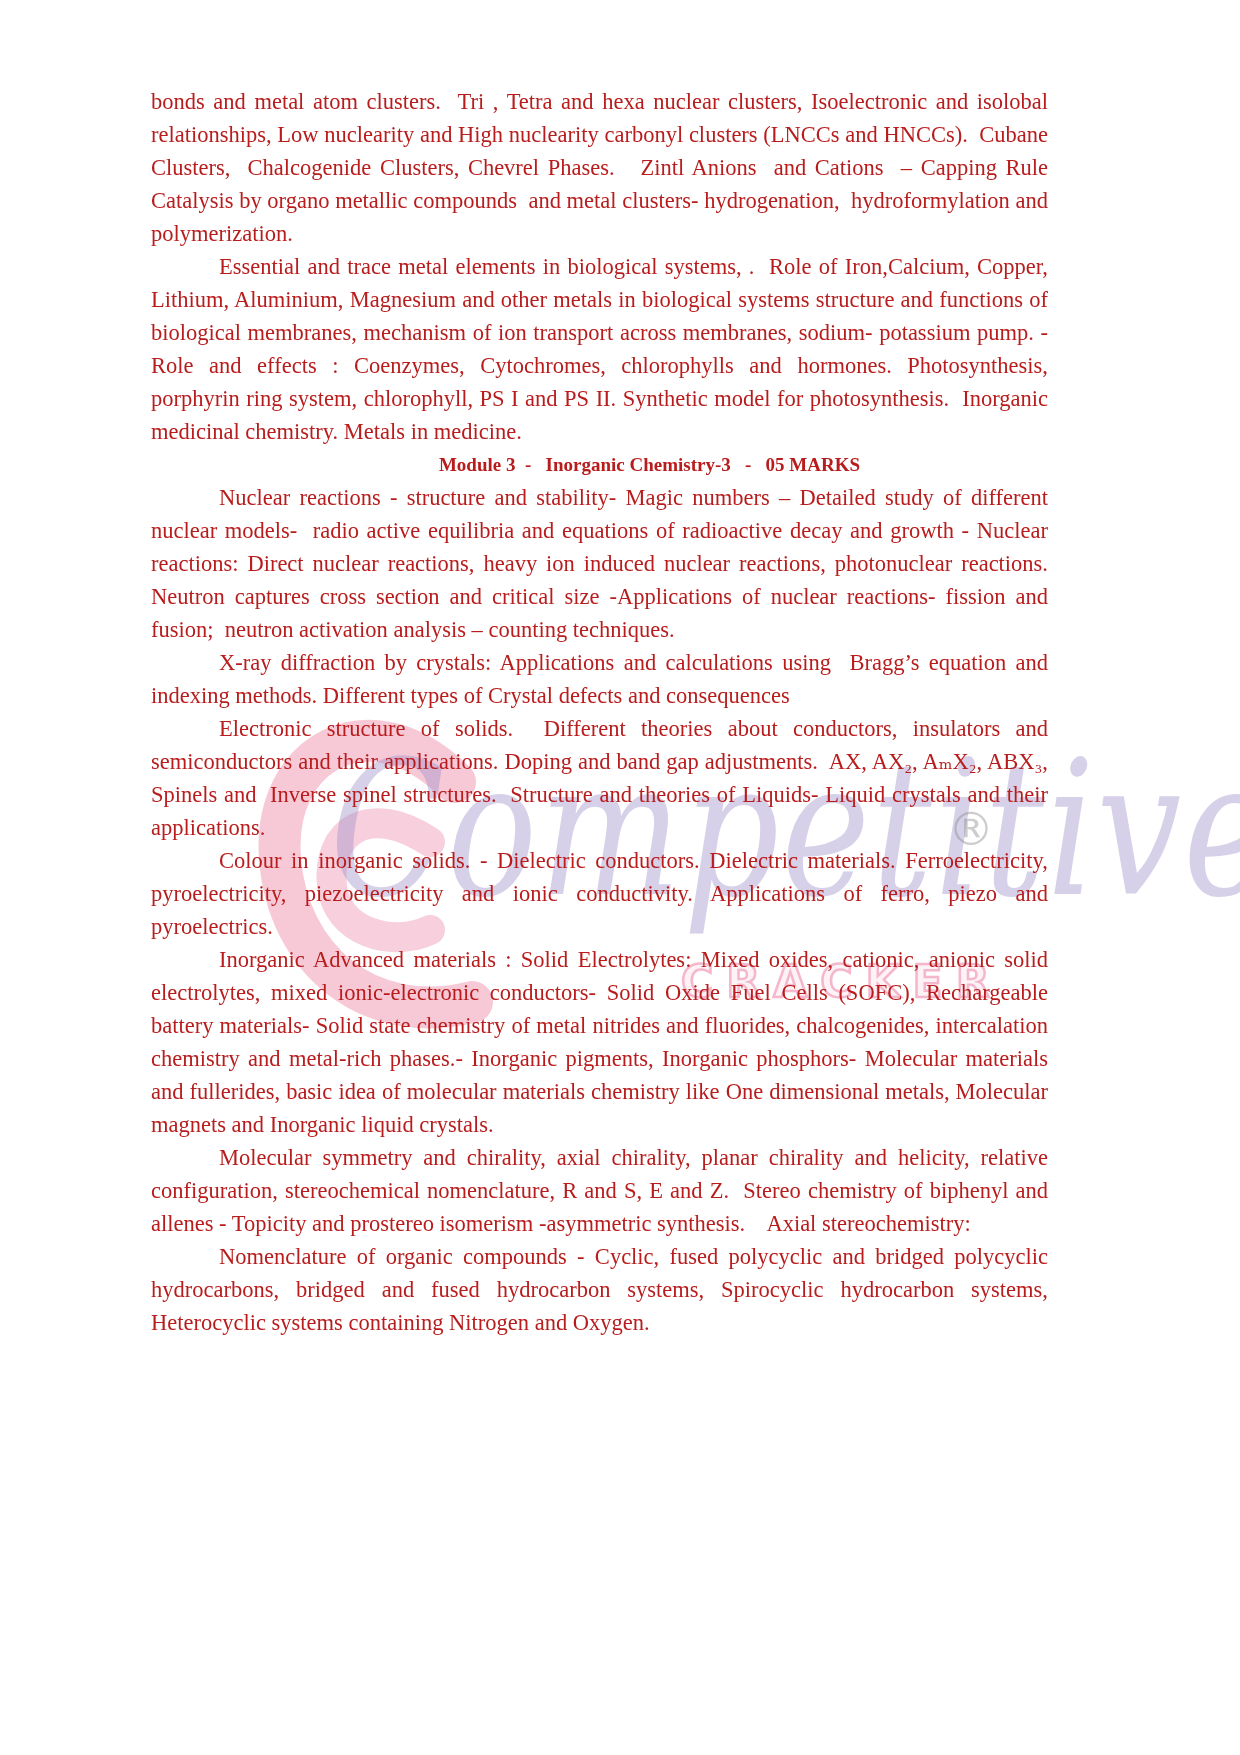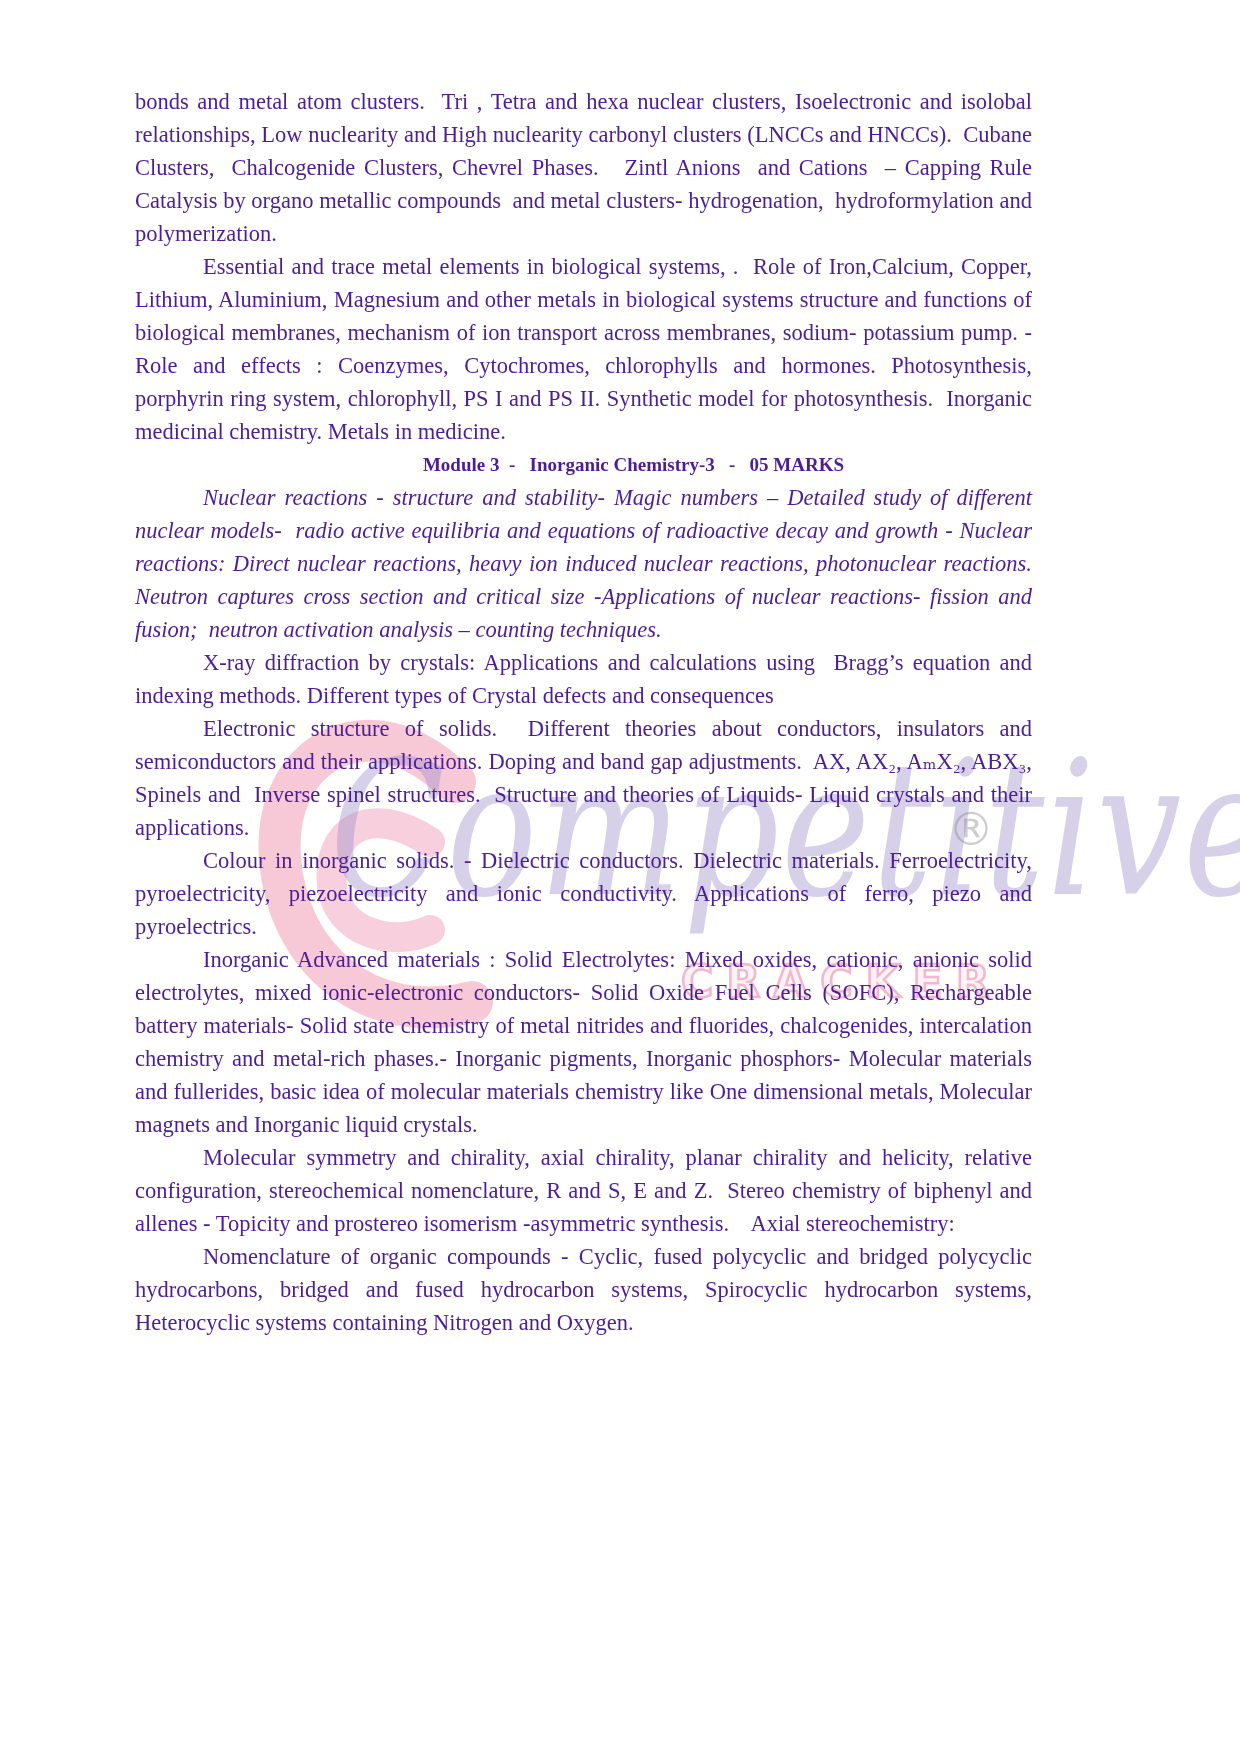--- a/index.html
+++ b/index.html
@@ -54,45 +54,45 @@
     top: 806px;
     font-family: "DejaVu Sans", sans-serif;
     font-size: 46px;
     line-height: 1;
     color: rgba(145, 145, 145, 0.45);
   }
 
   
   .doc {
     position: absolute;
-    left: 135px;
+    left: 151px;
     top: 85px;
     width: 897px;
     z-index: 1;
     font-size: 22.5px;
     line-height: 33px;
-    color: #4c1d95;
+    color: #b91c1c;
   }
   .doc p, .doc h2 {
     margin: 0;
     text-align: justify;
     white-space: pre-wrap;
   }
   .doc p.indent { text-indent: 68px; }
   .doc h2 {
     font-size: 19px;
     font-weight: bold;
     text-align: center;
     margin-left: 100px;
     white-space: pre-wrap;
   }
   .mt-29 { margin-top: 29px; }
   .mt-32 { margin-top: 32px; }
   .mt-33 { margin-top: 33px; }
-  .mt-36 { margin-top: 36px; font-style: italic; }
+  .mt-36 { margin-top: 36px; }
   .mt-37 { margin-top: 37px; }
 </style>
 </head>
 <body>
 
 <div class="page">
 
   <div class="watermark">
     <svg class="wm-swirl" width="300" height="370" viewBox="0 0 300 370" fill="none">
       <path d="M215 92 C130 8 32 62 40 168 C47 268 128 338 232 312" stroke="rgba(246,191,208,0.85)" stroke-width="42" stroke-linecap="round"></path>

